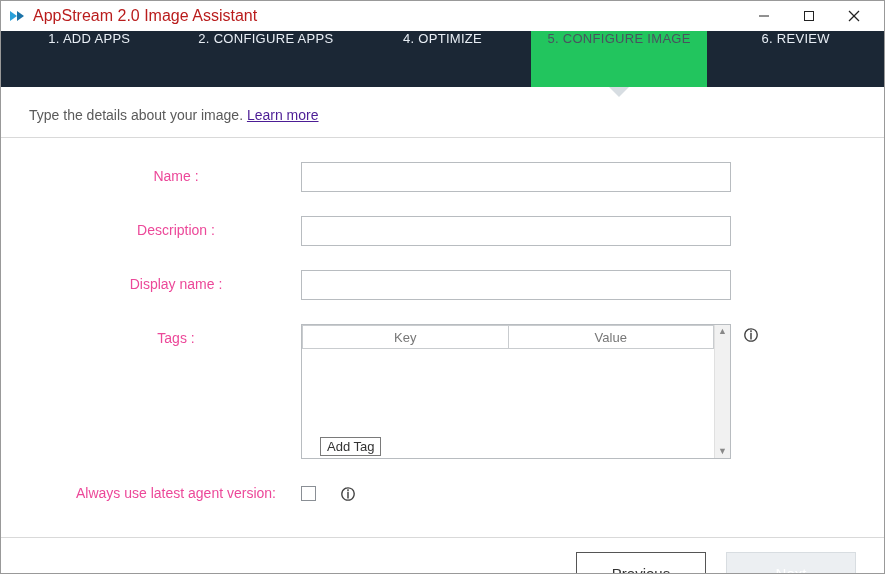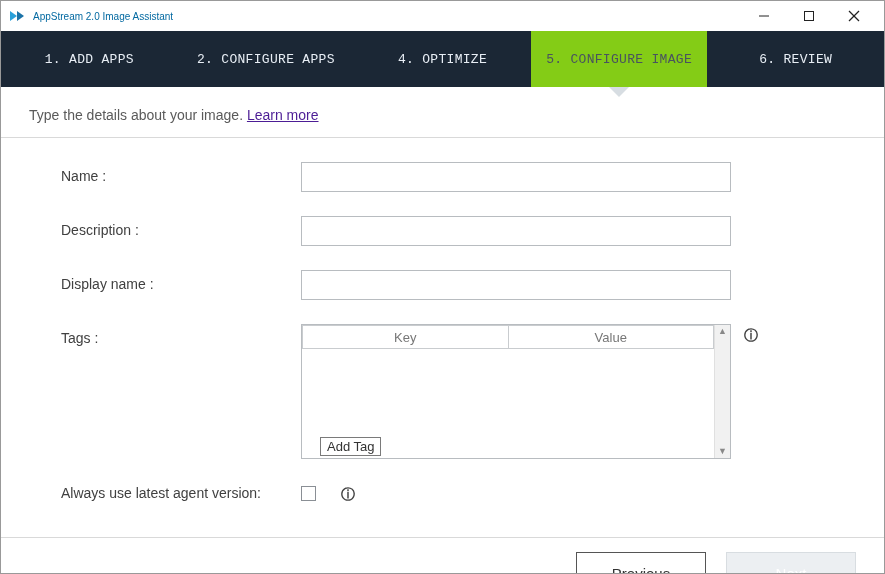--- a/index.html
+++ b/index.html
@@ -14,48 +14,46 @@
       border: 1px solid #999;
     }
     .titlebar {
       display: flex;
       align-items: center;
       height: 30px;
       padding: 0 8px;
       background: #fff;
     }
     .titlebar .app-icon svg { width: 16px; height: 16px; display: block; }
-    .titlebar .title { margin-left: 8px; font-size: 10px; color: #0369a1; }
+    .titlebar .title { margin-left: 8px; font-size: 16px; color: #b91c1c; }
     .titlebar .spacer { flex: 1; }
     .win-btn {
       width: 45px; height: 30px;
       display: flex; align-items: center; justify-content: center;
       cursor: default;
     }
     .win-btn svg { width: 12px; height: 12px; stroke: #222; stroke-width: 1; fill: none; }
     .win-btn.close svg { stroke-width: 1.2; }
 
     .tabs {
       display: flex;
       background: #1b2735;
       height: 56px;
     }
     .tab {
       flex: 1;
       display: flex;
-      align-items: center;
       justify-content: center;
       color: #e8eef5;
       font-size: 13px;
       letter-spacing: 0.3px;
       position: relative;
-      font-family: Liberation Mono, monospace;
     }
     .tab.active {
-      background: #84cc16;
+      background: #22c55e;
       color: #49535f;
     }
     .tab.active::after {
       content: "";
       position: absolute;
       bottom: -10px;
       left: 50%;
       transform: translateX(-50%);
       width: 0; height: 0;
       border-left: 10px solid transparent;
@@ -75,24 +73,24 @@
     .form-area {
       padding: 24px 60px 10px 60px;
     }
     .form-row {
       display: flex;
       align-items: flex-start;
       margin-bottom: 24px;
     }
     .form-label {
       width: 240px;
-      text-align: left;
+      text-align: center;
       padding-right: 10px;
       padding-top: 6px;
-      color: #404040;
+      color: #ec4899;
       font-size: 14px;
     }
     .text-input {
       width: 430px;
       height: 30px;
       border: 1px solid #b8bcc0;
       background: #fff;
       padding: 0 8px;
       font-size: 13px;
     }

